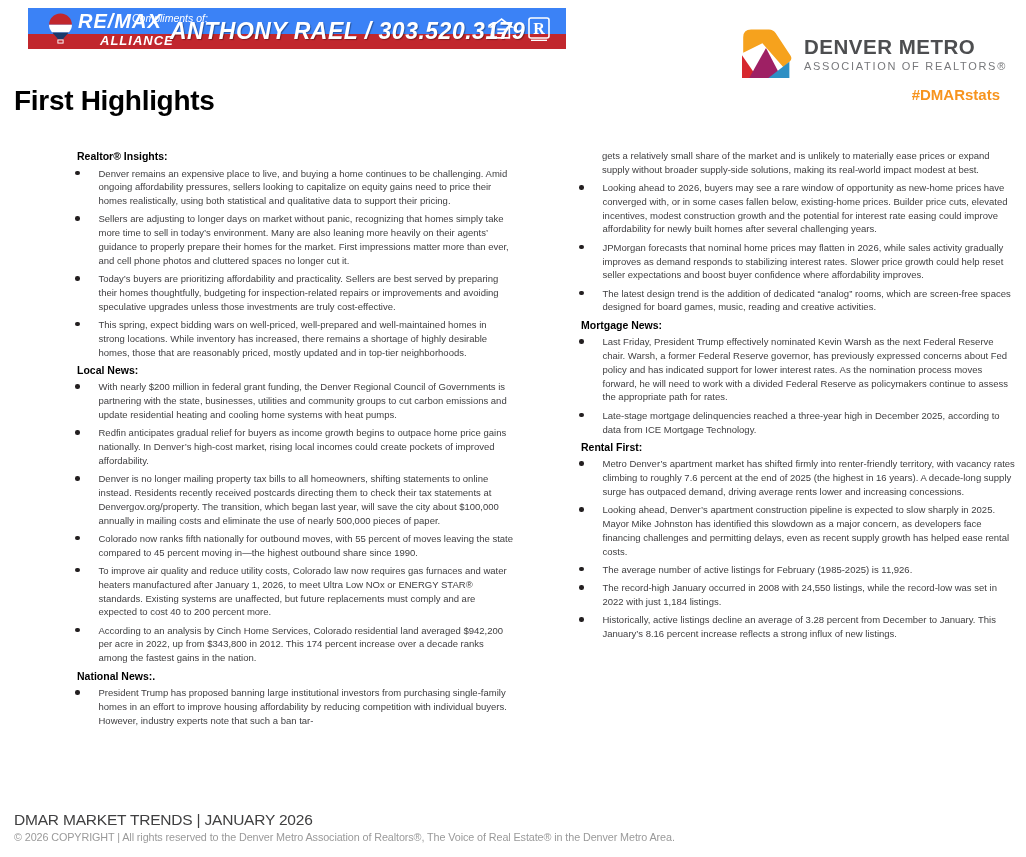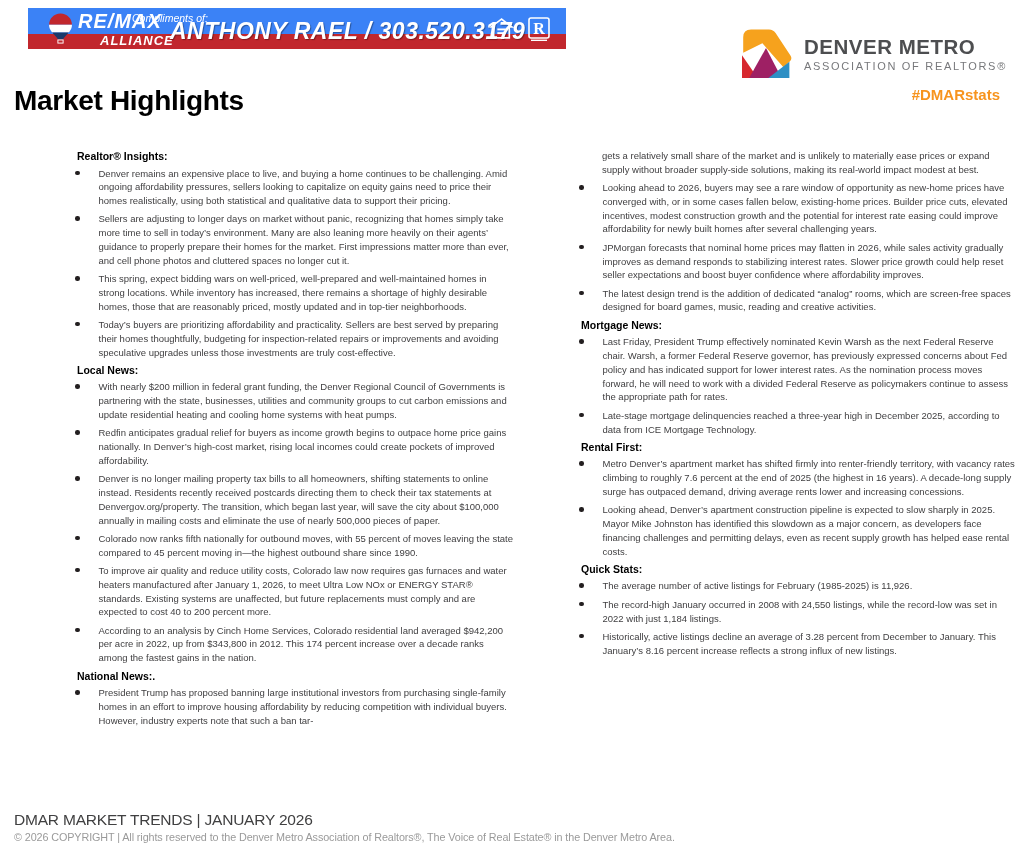--- a/index.html
+++ b/index.html
@@ -71,39 +71,39 @@
     <path d="M12,44 L12,18 Q12,5 25,5 L55,5 Q62,5 66,11 L91,49 Q94,54 90,58 L79,68 L44,28 Z" fill="#F6A21D"></path>
     <polygon points="10,48 36,86 10,86" fill="#D7282F"></polygon>
     <polygon points="22,86 50,36 76,86" fill="#9E2064"></polygon>
     <polygon points="54,86 89,59 89,86" fill="#2D8FC4"></polygon>
   </svg>
   <div class="nm1">DENVER METRO</div>
   <div class="nm2">ASSOCIATION OF REALTORS®</div>
   <div class="tag">#DMARstats</div>
 </div>
 
-<div class="page-title">Market Highlights</div>
+<div class="page-title">First Highlights</div>
 
 <div class="col col-left">
     <div class="sec-heading">Realtor® Insights:</div>
     <div class="bullet">
       <span class="dot"></span>
       <span class="btxt">Denver remains an expensive place to live, and buying a home continues to be challenging. Amid ongoing affordability pressures, sellers looking to capitalize on equity gains need to price their homes realistically, using both statistical and qualitative data to support their pricing.</span>
     </div>
     <div class="bullet">
       <span class="dot"></span>
       <span class="btxt">Sellers are adjusting to longer days on market without panic, recognizing that homes simply take more time to sell in today’s environment. Many are also leaning more heavily on their agents’ guidance to properly prepare their homes for the market. First impressions matter more than ever, and cell phone photos and cluttered spaces no longer cut it.</span>
     </div>
     <div class="bullet">
       <span class="dot"></span>
-      <span class="btxt">This spring, expect bidding wars on well-priced, well-prepared and well-maintained homes in strong locations. While inventory has increased, there remains a shortage of highly desirable homes, those that are reasonably priced, mostly updated and in top-tier neighborhoods.</span>
+      <span class="btxt">Today’s buyers are prioritizing affordability and practicality. Sellers are best served by preparing their homes thoughtfully, budgeting for inspection-related repairs or improvements and avoiding speculative upgrades unless those investments are truly cost-effective.</span>
     </div>
     <div class="bullet">
       <span class="dot"></span>
-      <span class="btxt">Today’s buyers are prioritizing affordability and practicality. Sellers are best served by preparing their homes thoughtfully, budgeting for inspection-related repairs or improvements and avoiding speculative upgrades unless those investments are truly cost-effective.</span>
+      <span class="btxt">This spring, expect bidding wars on well-priced, well-prepared and well-maintained homes in strong locations. While inventory has increased, there remains a shortage of highly desirable homes, those that are reasonably priced, mostly updated and in top-tier neighborhoods.</span>
     </div>
     <div class="sec-heading">Local News:</div>
     <div class="bullet">
       <span class="dot"></span>
       <span class="btxt">With nearly $200 million in federal grant funding, the Denver Regional Council of Governments is partnering with the state, businesses, utilities and community groups to cut carbon emissions and update residential heating and cooling home systems with heat pumps.</span>
     </div>
     <div class="bullet">
       <span class="dot"></span>
       <span class="btxt">Redfin anticipates gradual relief for buyers as income growth begins to outpace home price gains nationally. In Denver’s high-cost market, rising local incomes could create pockets of improved affordability.</span>
     </div>
@@ -154,21 +154,20 @@
     </div>
     <div class="sec-heading">Rental First:</div>
     <div class="bullet">
       <span class="dot"></span>
       <span class="btxt">Metro Denver’s apartment market has shifted firmly into renter-friendly territory, with vacancy rates climbing to roughly 7.6 percent at the end of 2025 (the highest in 16 years). A decade-long supply surge has outpaced demand, driving average rents lower and increasing concessions.</span>
     </div>
     <div class="bullet">
       <span class="dot"></span>
       <span class="btxt">Looking ahead, Denver’s apartment construction pipeline is expected to slow sharply in 2025. Mayor Mike Johnston has identified this slowdown as a major concern, as developers face financing challenges and permitting delays, even as recent supply growth has helped ease rental costs.</span>
     </div>
-    <div class="sec-heading">Quick Stats:</div>
     <div class="bullet">
       <span class="dot"></span>
       <span class="btxt">The average number of active listings for February (1985-2025) is 11,926.</span>
     </div>
     <div class="bullet">
       <span class="dot"></span>
       <span class="btxt">The record-high January occurred in 2008 with 24,550 listings, while the record-low was set in 2022 with just 1,184 listings.</span>
     </div>
     <div class="bullet">
       <span class="dot"></span>

